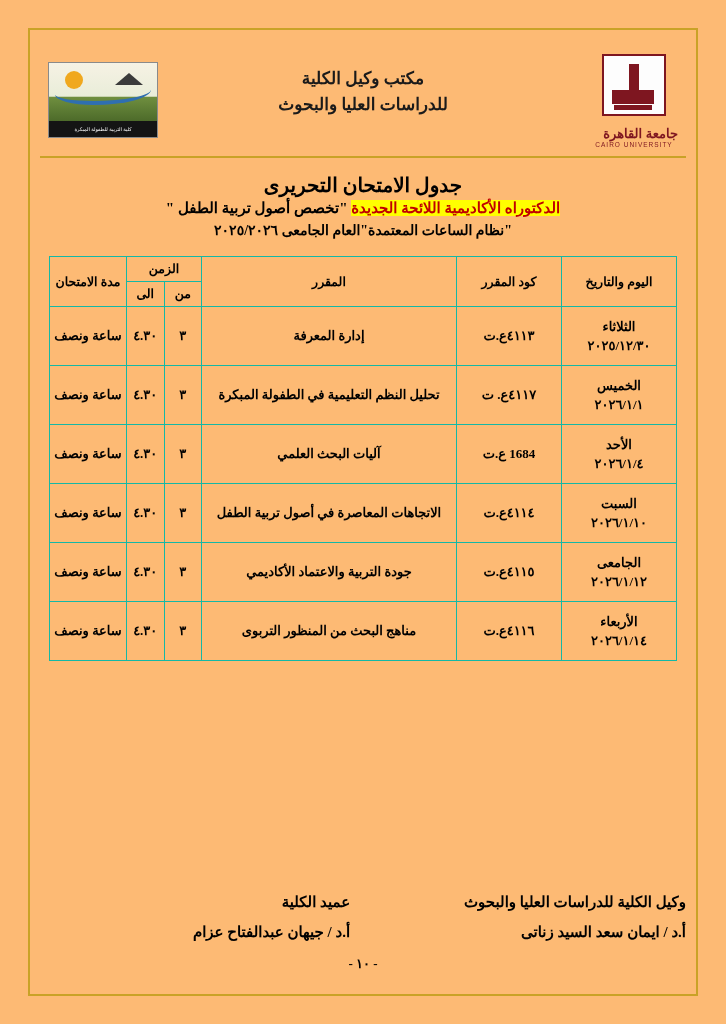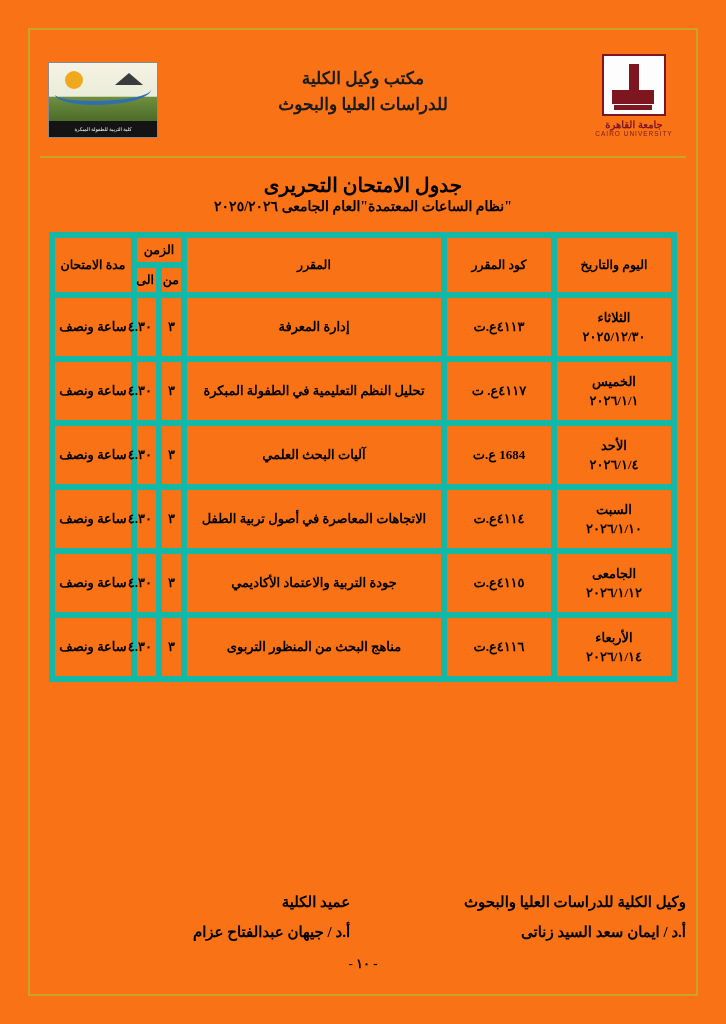--- a/index.html
+++ b/index.html
@@ -9,21 +9,21 @@
   }
   body {
     width: 726px;
     height: 1024px;
     font-family: "Liberation Sans", sans-serif;
   }
   .page {
     position: relative;
     width: 726px;
     height: 1024px;
-    background: #f97316;
+    background: #fdba74;
     box-sizing: border-box;
     overflow: hidden;
   }
   .page-border {
     position: absolute;
     left: 28px;
     top: 28px;
     right: 28px;
     bottom: 28px;
     border: 2px solid #c9a227;
@@ -130,24 +130,25 @@
   }
   .logo-right .crest .book {
     position: absolute;
     left: 10px;
     bottom: 4px;
     width: 38px;
     height: 5px;
     background: #7e1620;
   }
   .logo-right .uni-ar {
-    font-size: 10px;
+    font-size: 13px;
     color: #7e1620;
     font-weight: bold;
-    margin-top: 3px;
+    margin-top: 10px;
+    text-align: right;
   }
   .logo-right .uni-en {
     font-size: 6.5px;
     color: #7e1620;
     letter-spacing: 1px;
   }
 
   .office-title {
     position: absolute;
     left: 0;
@@ -197,21 +198,21 @@
 
   
   table.exam {
     margin: 14px auto 0 auto;
     width: 628px;
     border-collapse: collapse;
     table-layout: fixed;
     font-family: "Liberation Serif", serif;
   }
   table.exam th, table.exam td {
-    border: 6px solid #14b8a6;
+    border: 1px solid #14b8a6;
     text-align: center;
     vertical-align: middle;
     color: #000;
   }
   table.exam th {
     font-size: 12.5px;
     font-weight: bold;
     padding: 4px 2px;
   }
   table.exam td {
@@ -305,20 +306,24 @@
         </div>
         <div class="uni-ar">جامعة القاهرة</div>
         <div class="uni-en">CAIRO UNIVERSITY</div>
       </div>
     </div>
 
     <div class="hr-gold"></div>
 
     <div class="titles">
       <div class="t1">جدول الامتحان التحريرى</div>
+      <div class="t2">
+        <span class="hl">الدكتوراه الأكاديمية اللائحة الجديدة</span>
+        <span>"تخصص أصول تربية الطفل "</span>
+      </div>
       <div class="t3">"نظام الساعات المعتمدة"العام الجامعى ٢٠٢٥/٢٠٢٦</div>
     </div>
 
     <table class="exam">
       <thead>
         <tr>
           <th class="col-day" rowspan="2">اليوم والتاريخ</th>
           <th class="col-code" rowspan="2">كود المقرر</th>
           <th class="col-course" rowspan="2">المقرر</th>
           <th colspan="2">الزمن</th>

